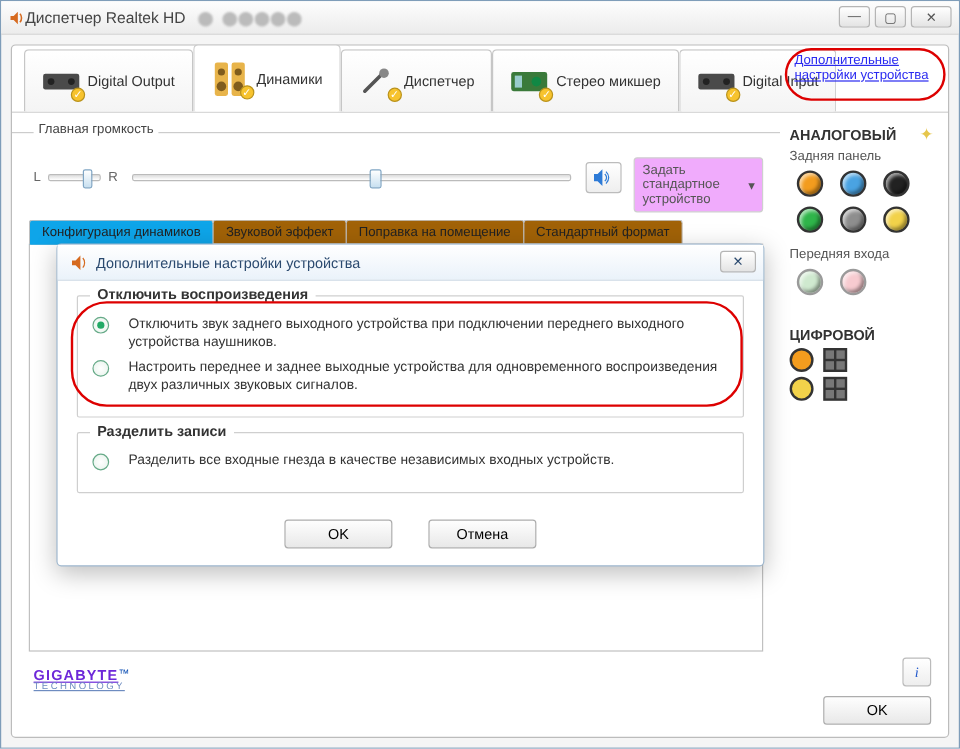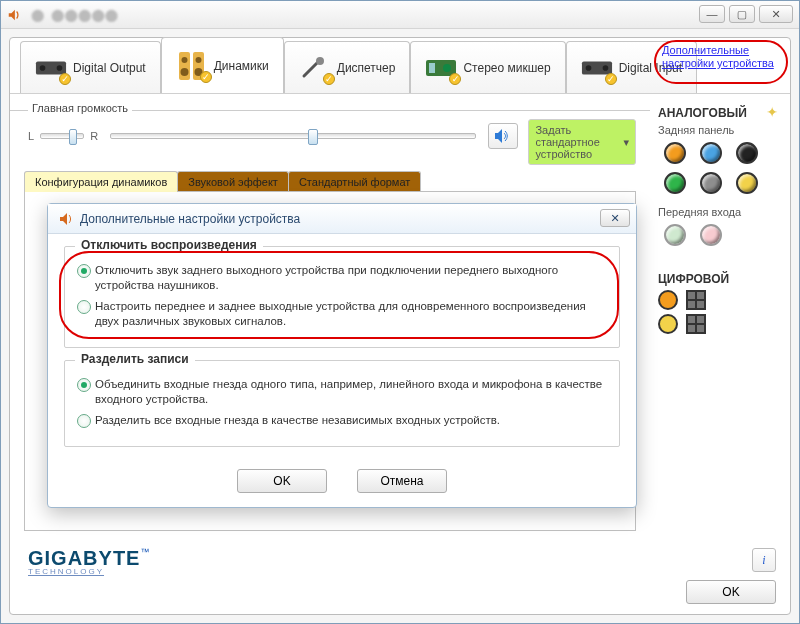--- a/index.html
+++ b/index.html
@@ -14,77 +14,78 @@
   .outer-frame { position:absolute; inset:36px 8px 8px 8px; border:1px solid #bcbcbc; border-radius:4px; background:#fff; }
   .tabbar { display:flex; align-items:flex-end; height:56px; border-bottom:1px solid #d0d0d0; padding-left:10px; gap:0; }
   .maintab { height:52px; padding:0 14px; display:flex; align-items:center; gap:6px; border:1px solid #c6c6c6; border-bottom:none; background:linear-gradient(#fff,#f4f4f4); border-top-left-radius:4px; border-top-right-radius:4px; margin-top:4px; cursor:pointer; font-size:12px; color:#333; }
   .maintab.active { background:#fff; height:56px; margin-top:0; position:relative; z-index:2; }
   .maintab img, .maintab .tabicon { width:32px; height:26px; }
   .extra-link { position:absolute; right:8px; top:6px; width:120px; font-size:11px; color:#2a2af0; text-decoration:underline; line-height:13px; cursor:pointer; }
   .red-circle { position:absolute; right:2px; top:2px; width:134px; height:44px; border:2px solid #d00; border-radius:22px; pointer-events:none; }
   .content { position:absolute; top:56px; left:0; right:0; bottom:0; display:flex; }
   .left-main { flex:1; padding:10px 14px; position:relative; }
   .right-panel { width:140px; padding:6px 8px; font-size:12px; color:#333; }
-  .groupline { border-top:1px solid #ccc; margin:6px -14px 8px -14px; position:relative; }
+  .groupline { border-top:1px solid #ccc; margin:6px -14px 20px -14px; position:relative; }
   .grouplabel { position:absolute; top:-9px; left:18px; background:#fff; padding:0 4px; color:#444; font-size:11px; }
   .volrow { display:flex; align-items:center; gap:6px; padding:4px 0 8px 4px; }
   .lrtxt { font-size:11px; color:#666; }
   .mini-slider { width:44px; height:6px; background:linear-gradient(#ddd,#fff); border:1px solid #bbb; border-radius:2px; position:relative; }
   .mini-thumb { position:absolute; top:-5px; left:28px; width:8px; height:16px; background:linear-gradient(#fff,#c8e0f0); border:1px solid #7fa5c4; border-radius:2px; }
   .big-slider { flex:1; height:6px; background:linear-gradient(#ddd,#fff); border:1px solid #bbb; border-radius:2px; position:relative; margin:0 6px; }
   .big-thumb { position:absolute; top:-5px; left:54%; width:10px; height:16px; background:linear-gradient(#fff,#c8e0f0); border:1px solid #7fa5c4; border-radius:2px; }
   .vol-ico-btn { width:30px; height:26px; border:1px solid #bcbcbc; border-radius:3px; display:flex; align-items:center; justify-content:center; background:linear-gradient(#fff,#eee); }
-  .std-btn { border:1px solid #cfcfcf; border-radius:3px; background:#bef264; padding:4px 6px; font-size:11px; color:#555; display:flex; align-items:center; gap:6px; cursor:pointer; }
+  .std-btn { border:1px solid #cfcfcf; border-radius:3px; background:#f0abfc; padding:4px 6px; font-size:11px; color:#555; display:flex; align-items:center; gap:6px; cursor:pointer; }
   .row-top { display:flex; gap:10px; align-items:flex-start; }
   .subtabs { display:flex; margin-top:6px; }
   .subtab { border:1px solid #c0c0c0; border-bottom:none; padding:4px 10px; font-size:11px; background:#a16207; border-top-left-radius:3px; border-top-right-radius:3px; margin-right:-1px; cursor:pointer; }
-  .subtab.active { background:#fef9c3; position:relative; z-index:2; }
+  .subtab.active { background:#0ea5e9; position:relative; z-index:2; }
   .subtabs-underline { border:1px solid #c0c0c0; border-top:none; height:340px; border-top:1px solid #c0c0c0; margin-top:-1px; position:relative; background:#fff; }
   
   .modal { position:absolute; left:46px; top:202px; width:590px; border:1px solid #9fb8cf; border-radius:4px; background:#fff; box-shadow:0 6px 20px rgba(0,0,0,.25); z-index:10; }
   .modal-title { height:30px; background:linear-gradient(#fff,#eaf2fa); display:flex; align-items:center; padding:0 10px; font-size:12px; color:#2b4a6f; border-bottom:1px solid #d0dbe6; position:relative; }
   .modal-close { position:absolute; right:6px; top:5px; width:30px; height:18px; border:1px solid #b5b5b5; border-radius:3px; background:linear-gradient(#fff,#e4e4e4); display:flex; align-items:center; justify-content:center; font-size:11px; cursor:pointer; }
   .fieldset { margin:12px 16px; padding:10px 12px 12px 12px; border:1px solid #cfcfcf; border-radius:2px; position:relative; }
   .legend { position:absolute; top:-9px; left:10px; background:#fff; padding:0 6px; font-size:12px; color:#333; font-weight:bold;}
-  .opt { display:flex; align-items:flex-start; gap:4px; margin:6px 0; font-size:11.5px; color:#333; line-height:15px; }
+  .opt { display:flex; align-items:flex-start; gap:16px; margin:6px 0; font-size:11.5px; color:#333; line-height:15px; }
   .radio { width:14px; height:14px; border:1px solid #6a8; border-radius:50%; background:radial-gradient(#fff,#e6f2ea); flex:none; margin-top:1px; position:relative; cursor:pointer;}
   .radio.selected::after{content:""; position:absolute; inset:3px; background:#2a6; border-radius:50%;}
   .modal-btns { display:flex; justify-content:center; gap:30px; padding:10px 0 14px 0; }
   .btn { width:90px; height:24px; border:1px solid #adadad; border-radius:3px; background:linear-gradient(#fefefe,#e8e8e8); font-size:12px; cursor:pointer; }
   .red-annot { position:absolute; border:2px solid #d00; border-radius:30px; pointer-events:none; }
   
   .rp-title { font-weight:bold; margin:6px 0 4px 0; font-size:12px; }
   .rp-sub { font-size:11px; color:#555; margin-bottom:6px; }
   .jacks { display:flex; flex-wrap:wrap; gap:8px 14px; padding-left:6px; }
   .jack { width:22px; height:22px; border-radius:50%; border:2px solid #333; box-shadow:inset 2px 2px 3px rgba(255,255,255,.6), inset -2px -2px 3px rgba(0,0,0,.4); }
   .digi-row { display:flex; gap:8px; margin:4px 0; align-items:center;}
   .digi-jack { width:20px; height:20px; border-radius:50%; border:2px solid #333; }
   .digi-sq { width:20px; height:20px; background:#333; display:grid; grid-template-columns:1fr 1fr; grid-template-rows:1fr 1fr; gap:2px; padding:2px; }
   .digi-sq div{ background:#777; }
   .footer-ok { position:absolute; right:14px; bottom:10px; }
   .info-btn { position:absolute; right:14px; bottom:42px; width:24px; height:24px; border:1px solid #bbb; border-radius:3px; display:flex; align-items:center; justify-content:center; background:linear-gradient(#fff,#eee); font-family:Georgia,serif; font-style:italic; color:#2259cc; cursor:pointer;}
   .brand { position:absolute; left:18px; bottom:38px; letter-spacing:1px; }
-  .brand .g { color:#0c4a6e; font-weight:900; font-size:20px; }
+  .brand .g { color:#6d28d9; font-weight:900; font-size:12px;text-decoration:underline; }
   .brand .tm { color:#0a4db3; font-size:9px; vertical-align:top; }
   .brand .sub { color:#6e8cc0; font-size:8px; letter-spacing:2px; display:block; margin-top:-3px;text-decoration:underline;}
   .sparkle { position:absolute; right:4px; top:-2px; color:#e6c64b; font-size:14px; }
   .spk-svg { width:14px; height:14px; }
   .tabicon { display:flex; align-items:center; justify-content:center; }
   .badge { position:absolute; right:-4px; bottom:-4px; width:12px; height:12px; border-radius:50%; background:#f7c32e; border:1px solid #b9921b; display:flex; align-items:center; justify-content:center; color:#fff; font-size:9px;}
 </style>
 </head>
 <body>
 
 <div class="window">
 
   <div class="titlebar">
     <svg class="spk-svg" viewBox="0 0 16 16">
         <path fill="#d66a1f" d="M2 6h3l4-4v12l-4-4H2z"></path>
         <path fill="none" stroke="#d66a1f" stroke-width="1.5" d="M11 4c2 2 2 6 0 8"></path>
       </svg>
+    <span class="title-text">Диспетчер Realtek HD</span>
     <span class="blur">⬤ &nbsp;⬤⬤⬤⬤⬤</span>
     <div class="win-btns">
       <div class="wbtn small">—</div>
       <div class="wbtn small">▢</div>
       <div class="wbtn">✕</div>
     </div>
   </div>
 
   <div class="outer-frame">
 
@@ -175,20 +176,21 @@
           </div>
           <div class="std-btn">
             <span style="max-width:82px; display:inline-block; line-height:12px;">Задать стандартное устройство</span>
             <span>▾</span>
           </div>
         </div>
 
         <div class="subtabs">
           <div class="subtab active">Конфигурация динамиков</div>
           <div class="subtab">Звуковой эффект</div>
+          <div class="subtab">Поправка на помещение</div>
           <div class="subtab">Стандартный формат</div>
         </div>
         <div class="subtabs-underline"></div>
       </div>
 
       <div class="right-panel">
         <div style="position:relative">
           <span class="sparkle">✦</span>
           <div class="rp-title">АНАЛОГОВЫЙ</div>
         </div>
@@ -255,24 +257,20 @@
       <div class="opt">
         <div class="radio"></div>
         <span>Настроить переднее и заднее выходные устройства для одновременного воспроизведения двух различных звуковых сигналов.</span>
       </div>
       <div class="red-annot" style="left:-6px; top:4px; width:560px; height:88px;"></div>
     </div>
 
     <div class="fieldset">
       <span class="legend">Разделить записи</span>
       <div class="opt">
-        <div class="radio selected"></div>
-        <span>Объединить входные гнезда одного типа, например, линейного входа и микрофона в качестве входного устройства.</span>
-      </div>
-      <div class="opt">
         <div class="radio"></div>
         <span>Разделить все входные гнезда в качестве независимых входных устройств.</span>
       </div>
     </div>
 
     <div class="modal-btns">
       <button class="btn">OK</button>
       <button class="btn">Отмена</button>
     </div>
   </div>

